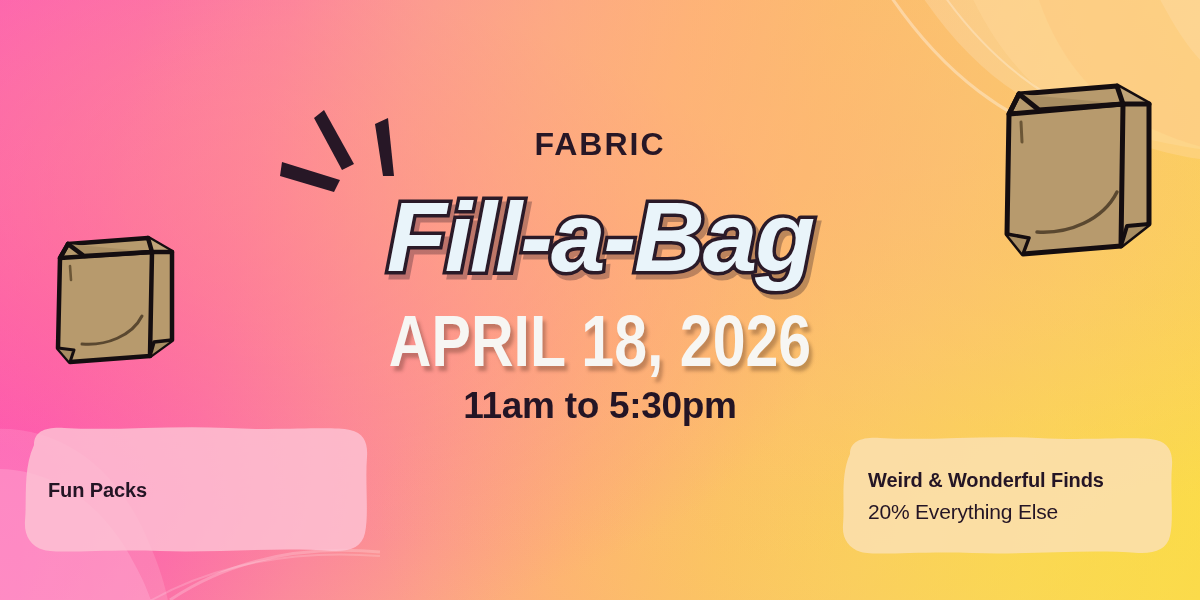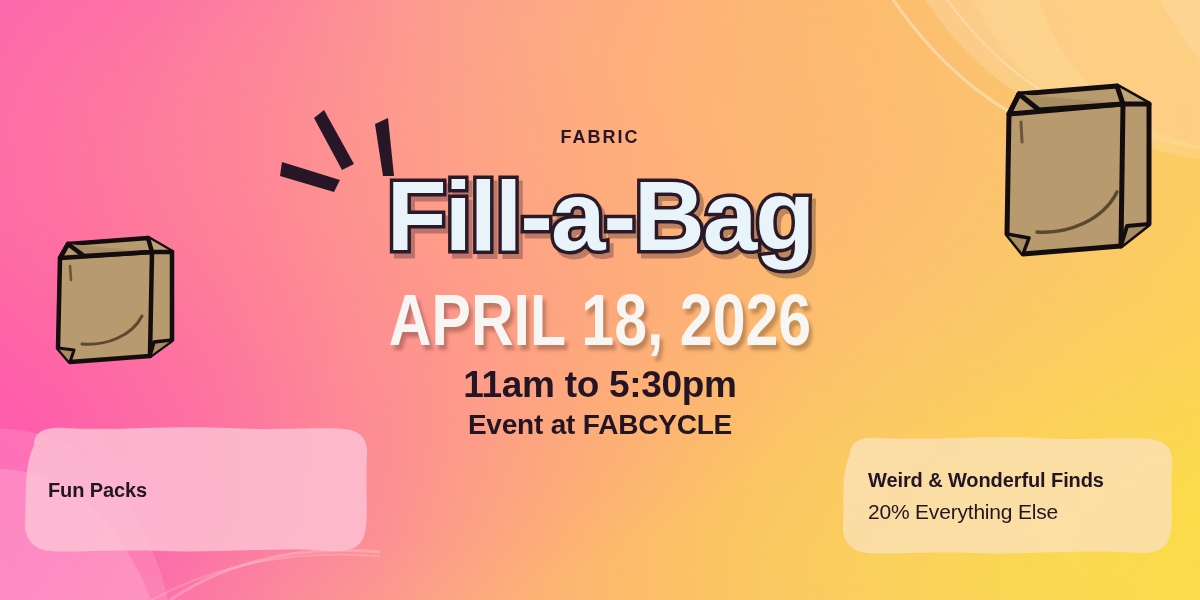--- a/index.html
+++ b/index.html
@@ -67,30 +67,31 @@
 
   
   .center-stack {
     position: absolute;
     left: 0;
     right: 0;
     top: 128px;
     text-align: center;
   }
   .eyebrow {
-    font-size: 18px;
+    font-size: 32px;
     font-weight: bold;
     letter-spacing: 2.0px;
     color: #271726;
     line-height: 1;
   }
   .headline-wrap {
     position: relative;
-    margin-top: 14px;
+    margin-top: 21px;
     height: 112px;
+    font-style: italic;
   }
   .headline {
     position: absolute;
     left: 0;
     right: 0;
     top: 0;
     font-size: 98px;
     font-weight: bold;
     letter-spacing: -2px;
     line-height: 112px;
@@ -228,21 +229,20 @@
     <path d="M36 50 L37 70" fill="none" stroke="#6b5636" stroke-width="3" stroke-linecap="round"></path>
   </svg>
 
   <div class="center-stack">
     <div class="eyebrow">FABRIC</div>
     <div class="headline-wrap">
       <div class="headline">Fill-a-Bag</div>
     </div>
     <div class="date-line">APRIL 18, 2026</div>
     <div class="time-line">11am to 5:30pm</div>
-    <div class="venue-line">Event at FABCYCLE</div>
   </div>
 
   <div class="card card-left">
     <svg class="card-blob" viewBox="0 0 350 134" preserveAspectRatio="none">
       <path d="M14 22 C 14 8, 26 4, 44 5 C 96 8, 150 2, 208 5 C 262 8, 310 3, 330 7
                C 344 10, 348 20, 347 34 C 345 60, 349 92, 345 110
                C 342 124, 330 129, 312 128 C 258 124, 196 130, 140 128
                C 86 126, 40 131, 24 127 C 10 123, 4 112, 5 98
                C 7 74, 3 46, 14 22 Z" fill="#fdc3d4" opacity="0.82"></path>
     </svg>

